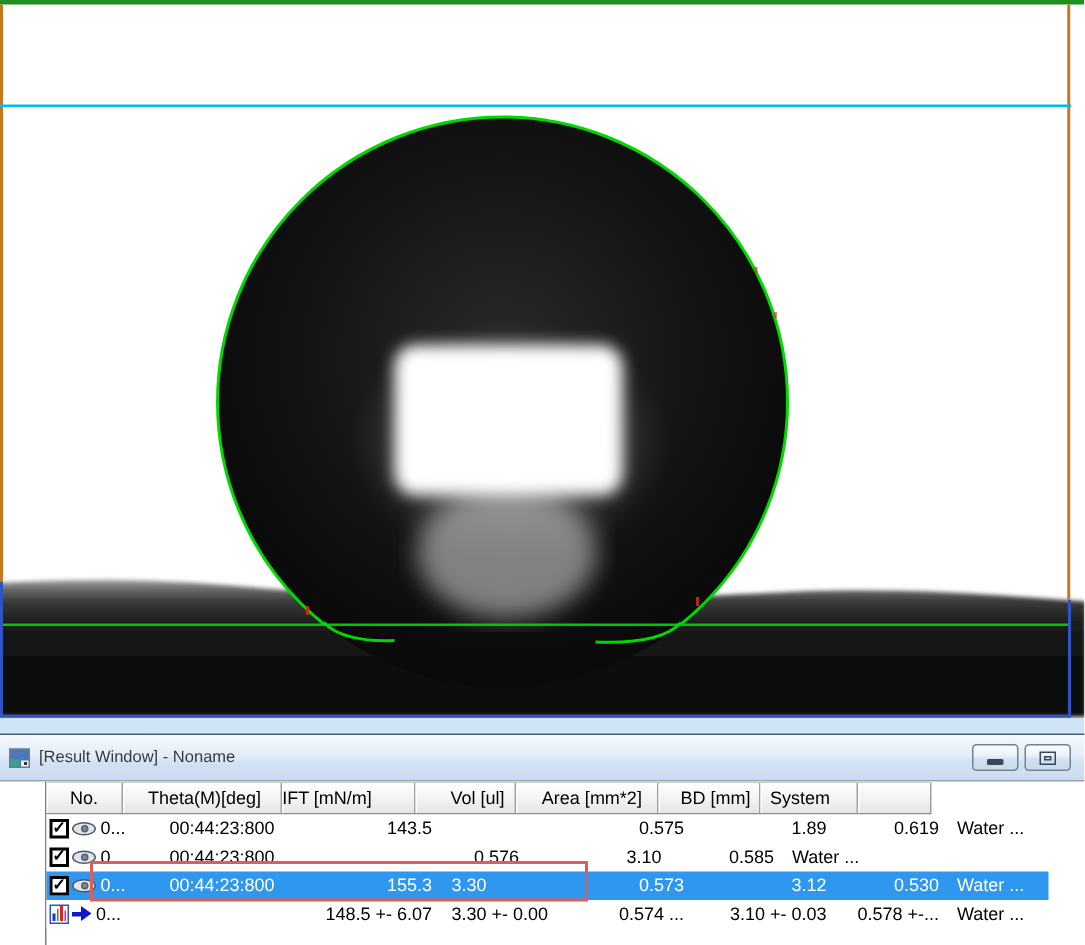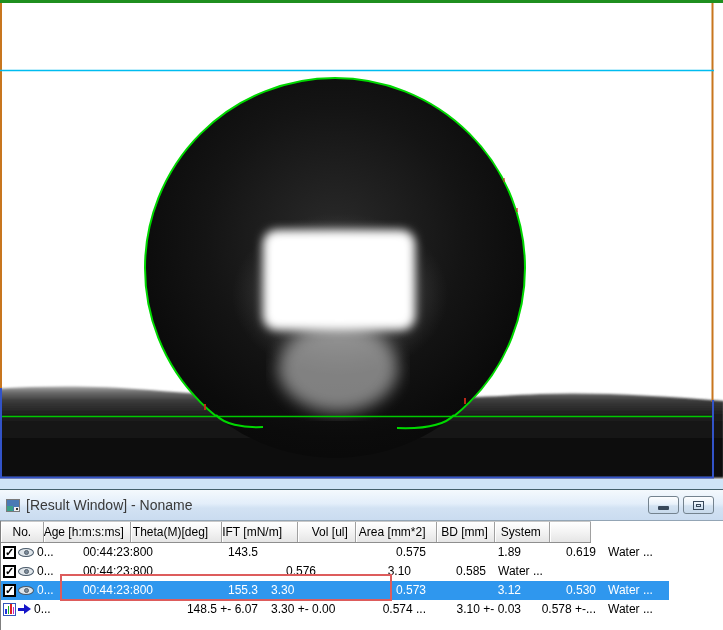--- a/index.html
+++ b/index.html
@@ -19,32 +19,32 @@
 
   .titlebar { position: relative; height: 31px; width: 723px;
               background: linear-gradient(#f4f9fd, #e3eefa 45%, #d2e2f3 60%, #cadcf0);
               border-bottom: 1px solid #93a5b5;
               display: flex; align-items: center; padding-left: 6px; }
   .win-icon { width: 14px; height: 13px; border: 1px solid #7a7a7a; background: #4a7ab5;
               position: relative; flex: 0 0 auto; }
   .win-icon .ic-a { position: absolute; left: 0; bottom: 0; width: 6px; height: 5px; background: #3aa08a; }
   .win-icon .ic-b { position: absolute; right: 0; bottom: 0; width: 5px; height: 4px; background: #f0f0f0; }
   .win-icon .ic-c { position: absolute; right: 1px; bottom: 1px; width: 2px; height: 2px; background: #333; }
-  .title-text { margin-left: 6px; font-size: 14px; color: #3a3a3a; white-space: nowrap; }
+  .title-text { margin-left: 6px; font-size: 11px; color: #3a3a3a; white-space: nowrap; }
   .win-buttons { position: absolute; right: 9px; top: 0; height: 100%; display: flex; align-items: center; gap: 4px; }
   .win-btn { width: 31px; height: 18px; border: 1px solid #74838f; border-radius: 3px;
              background: linear-gradient(#fdfeff, #e8f1fa 45%, #d3e2f1 55%, #c8daec);
              display: flex; align-items: center; justify-content: center; cursor: pointer; }
   .glyph-min { width: 11px; height: 4px; background: #38485a; border-radius: 1px; margin-top: 5px; }
   .glyph-restore { width: 11px; height: 9px; border: 1px solid #38485a; display: flex;
                    align-items: center; justify-content: center; background: transparent; }
   .glyph-restore span { display: block; width: 5px; height: 3px; border: 1px solid #38485a; }
 
   
-  .table-wrap { position: relative; width: 591px; height: 109px; border-left: 1px solid #7f7f7f; background: #fff; }
+  .table-wrap { position: relative; width: 591px; height: 109px; border-left: 1px solid #7f7f7f; background: #fff; margin-left: 30px; }
   .thead { display: flex; height: 22px; border-bottom: 1px solid #8e8e8e; border-top: 1px solid #c8c8c8; }
   .th { background: linear-gradient(#ffffff, #f2f2f2 55%, #e5e5e5);
         border-right: 1px solid #a0a0a0; box-shadow: inset 1px 0 0 #ffffff;
         font-size: 12px; color: #000; line-height: 20px; white-space: nowrap; overflow: hidden; }
   .trow { display: flex; height: 19px; width: 668px; align-items: center; background: #fff; }
   .trow.selected { background: #2f97ee; color: #fff; }
   .td { font-size: 12px; line-height: 19px; white-space: nowrap; overflow: hidden; height: 19px; }
 
   .c0 { width: 53px;  display: flex; align-items: center; padding-left: 2px; gap: 2px; }
   .c1 { width: 107px; text-align: right; padding-right: 8px; }
@@ -171,21 +171,20 @@
           <span class="glyph-restore">
               <span></span>
             </span>
         </div>
       </div>
     </div>
 
     <div class="table-wrap">
       <div class="thead">
         <div class="th c0">No.</div>
-        <div class="th c1">Age [h:m:s:ms]</div>
         <div class="th c2">Theta(M)[deg]</div>
         <div class="th c3">IFT [mN/m]</div>
         <div class="th c4">Vol [ul]</div>
         <div class="th c5">Area [mm*2]</div>
         <div class="th c6">BD [mm]</div>
         <div class="th c7">System</div>
         <div class="th c8"></div>
       </div>
 
       <div class="trow">

